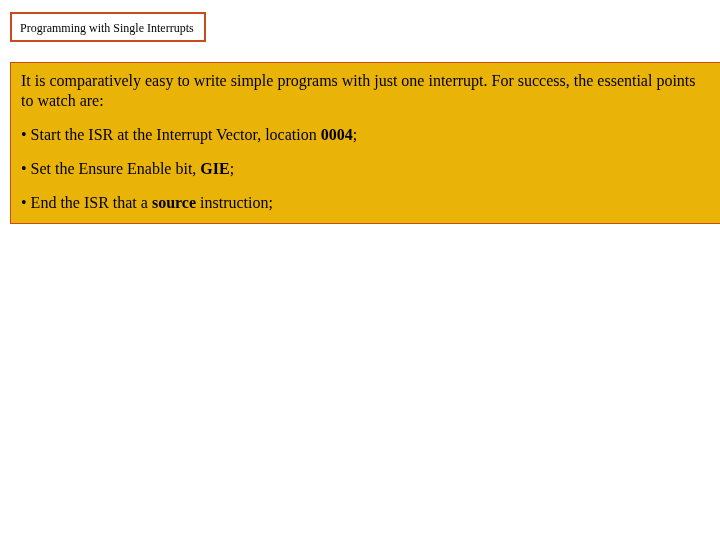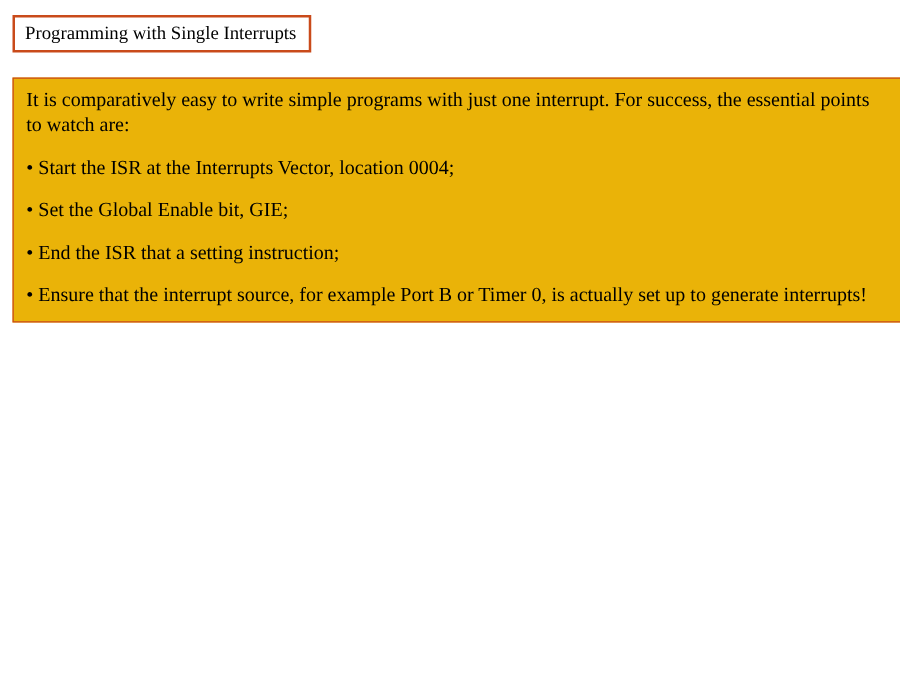--- a/index.html
+++ b/index.html
@@ -14,21 +14,21 @@
   }
   .title-box {
     position: absolute;
     left: 10px;
     top: 12px;
     border: 2px solid #c94a1a;
     padding: 4px 10px 4px 8px;
     background: #ffffff;
   }
   .title-box span {
-    font-size: 15px;
+    font-size: 12px;
   }
   .content-box {
     position: absolute;
     left: 10px;
     top: 62px;
     width: 676px;
     border: 1px solid #c94a1a;
     background: #eab308;
     padding: 8px 26px 10px 10px;
   }
@@ -36,42 +36,39 @@
     margin: 0 0 14px 0;
     line-height: 1.25;
   }
   .bullet {
     margin: 0 0 14px 0;
     line-height: 1.25;
   }
   .bullet:last-child {
     margin-bottom: 0;
   }
-  b { font-weight: normal; }
+  b { font-weight: bold; }
 </style>
 </head>
 <body>
 
 <div class="title-box">
   <span>Programming with Single Interrupts</span>
 </div>
 
 <div class="content-box">
   <p class="intro">It is comparatively easy to write simple programs with just one interrupt. For success, the essential points to watch are:</p>
 
   <p class="bullet">
-    <span>• Start the ISR at the Interrupts Vector, location </span><b>0004</b><span>;</span>
+    <span>• Start the ISR at the Interrupt Vector, location </span><b>0004</b><span>;</span>
   </p>
 
 
   <p class="bullet">
-    <span>• Set the Global Enable bit, </span><b>GIE</b><span>;</span>
+    <span>• Set the Ensure Enable bit, </span><b>GIE</b><span>;</span>
   </p>
 
 
   <p class="bullet">
-    <span>• End the ISR that a </span><b>setting</b><span> instruction;</span>
+    <span>• End the ISR that a </span><b>source</b><span> instruction;</span>
   </p>
 
-  <p class="bullet">
-    <span>• Ensure that the interrupt source, for example Port B or Timer 0, is actually set up to generate interrupts!</span>
-  </p>
 </div>
 
 </body></html>

